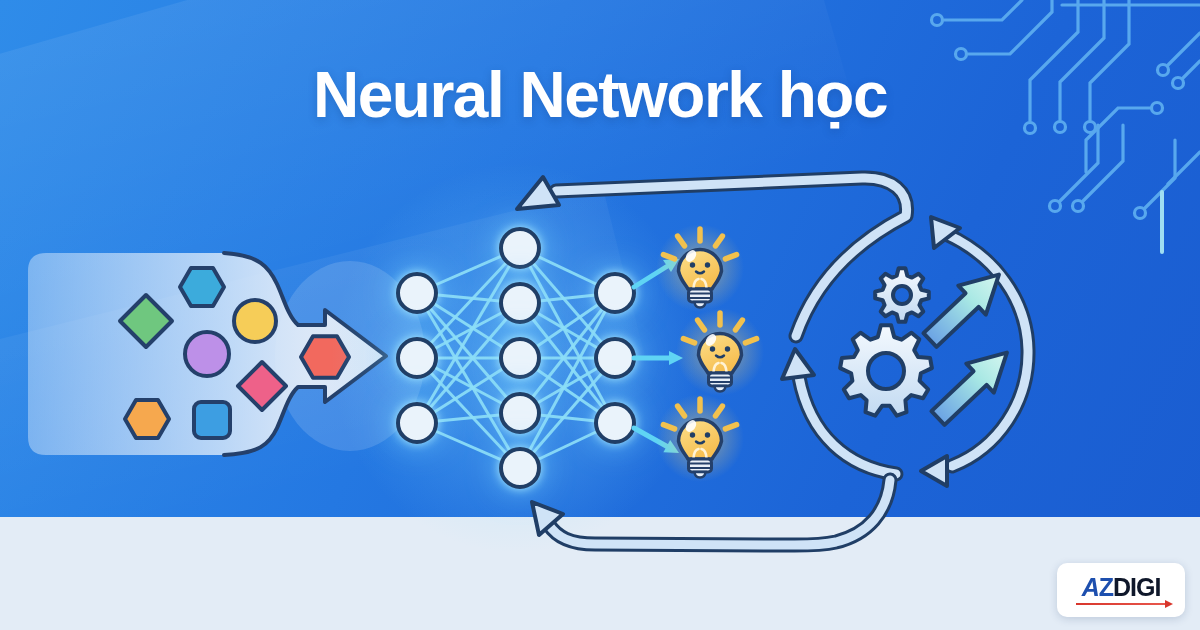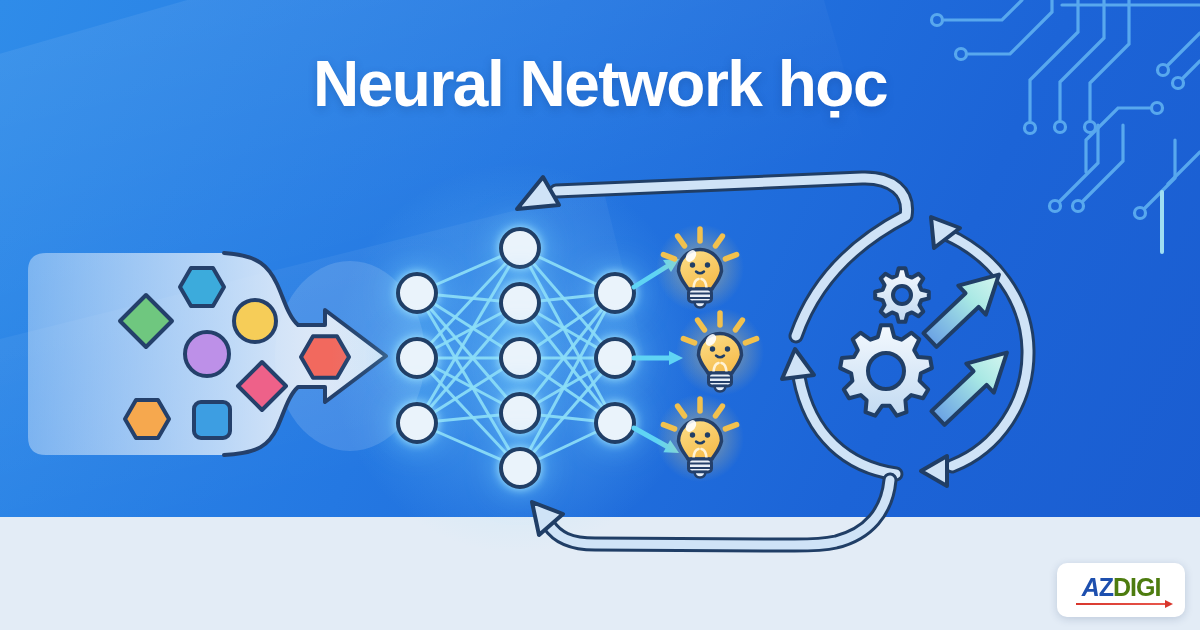--- a/index.html
+++ b/index.html
@@ -9,35 +9,35 @@
     font-family:"Liberation Sans","DejaVu Sans",sans-serif;
   }
   .streak{position:absolute;pointer-events:none;}
   .streak1{width:980px;height:330px;left:-140px;top:-40px;
     background:linear-gradient(180deg,rgba(255,255,255,0.07),rgba(255,255,255,0));
     transform:rotate(-16deg);}
   .streak2{width:700px;height:220px;left:-60px;top:270px;
     background:linear-gradient(180deg,rgba(255,255,255,0.05),rgba(255,255,255,0));
     transform:rotate(-14deg);}
   .title{
-    position:absolute;top:46px;left:0;right:0;margin:6px;text-align:center;
+    position:absolute;top:46px;left:0;right:0;margin:17px;text-align:center;
     color:#ffffff;font-size:64px;font-weight:800;letter-spacing:-1.5px;line-height:1;
     text-shadow:0 3px 8px rgba(15,55,120,0.25);
   }
   svg.art{position:absolute;inset:0;}
   .nn-node{filter:drop-shadow(0 0 5px rgba(170,235,255,0.95)) drop-shadow(0 0 15px rgba(120,210,255,0.65));}
   .logo-card{
     position:absolute;right:15px;bottom:13px;width:128px;height:54px;background:#ffffff;
     border-radius:10px;display:flex;flex-direction:column;align-items:center;justify-content:center;
     box-shadow:0 2px 8px rgba(20,50,100,0.18);
   }
   .logo-text{font-weight:800;font-size:25px;line-height:1;letter-spacing:-1px;display:flex;align-items:baseline;}
   .lg-a{color:#1d4fae;font-style:italic;}
   .lg-z{color:#1d4fae;}
-  .lg-digi{color:#4d7c0f;}
+  .lg-digi{color:#0f172a;}
   .logo-underline{width:90px;height:2.5px;margin-top:3px;position:relative;
     background:linear-gradient(90deg,#d8362c,#e8574d);}
   .logo-underline::after{content:'';position:absolute;right:-7px;top:-3.2px;
     border-left:8px solid #d8362c;border-top:4.5px solid transparent;border-bottom:4.5px solid transparent;}
 </style>
 </head>
 <body>
 
 <div class="stage">
   <div class="streak streak1"></div>

